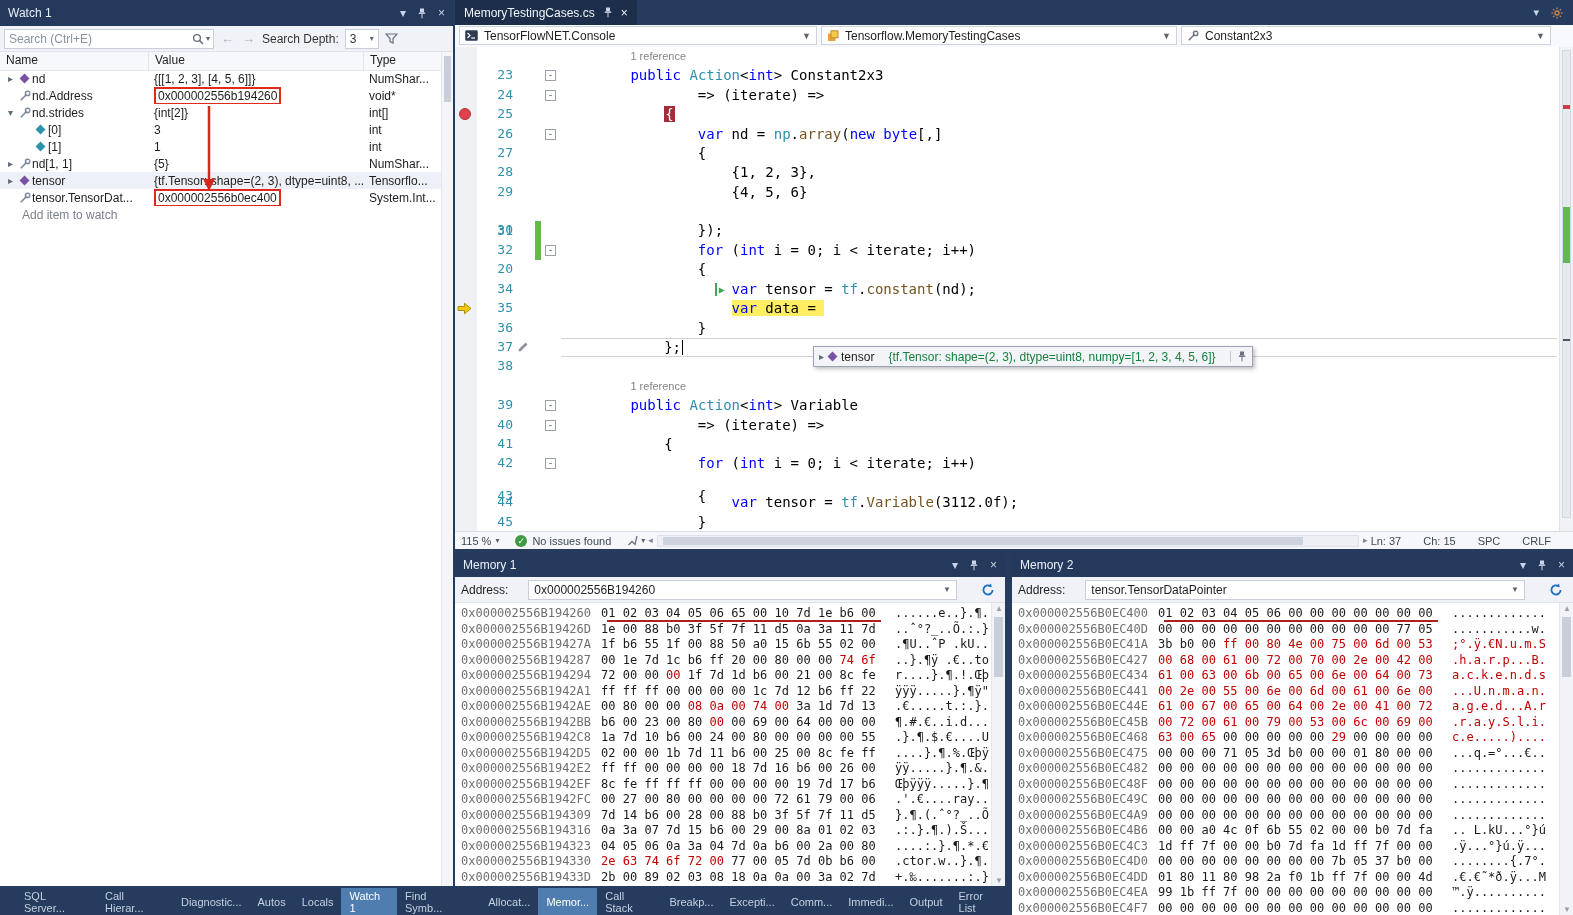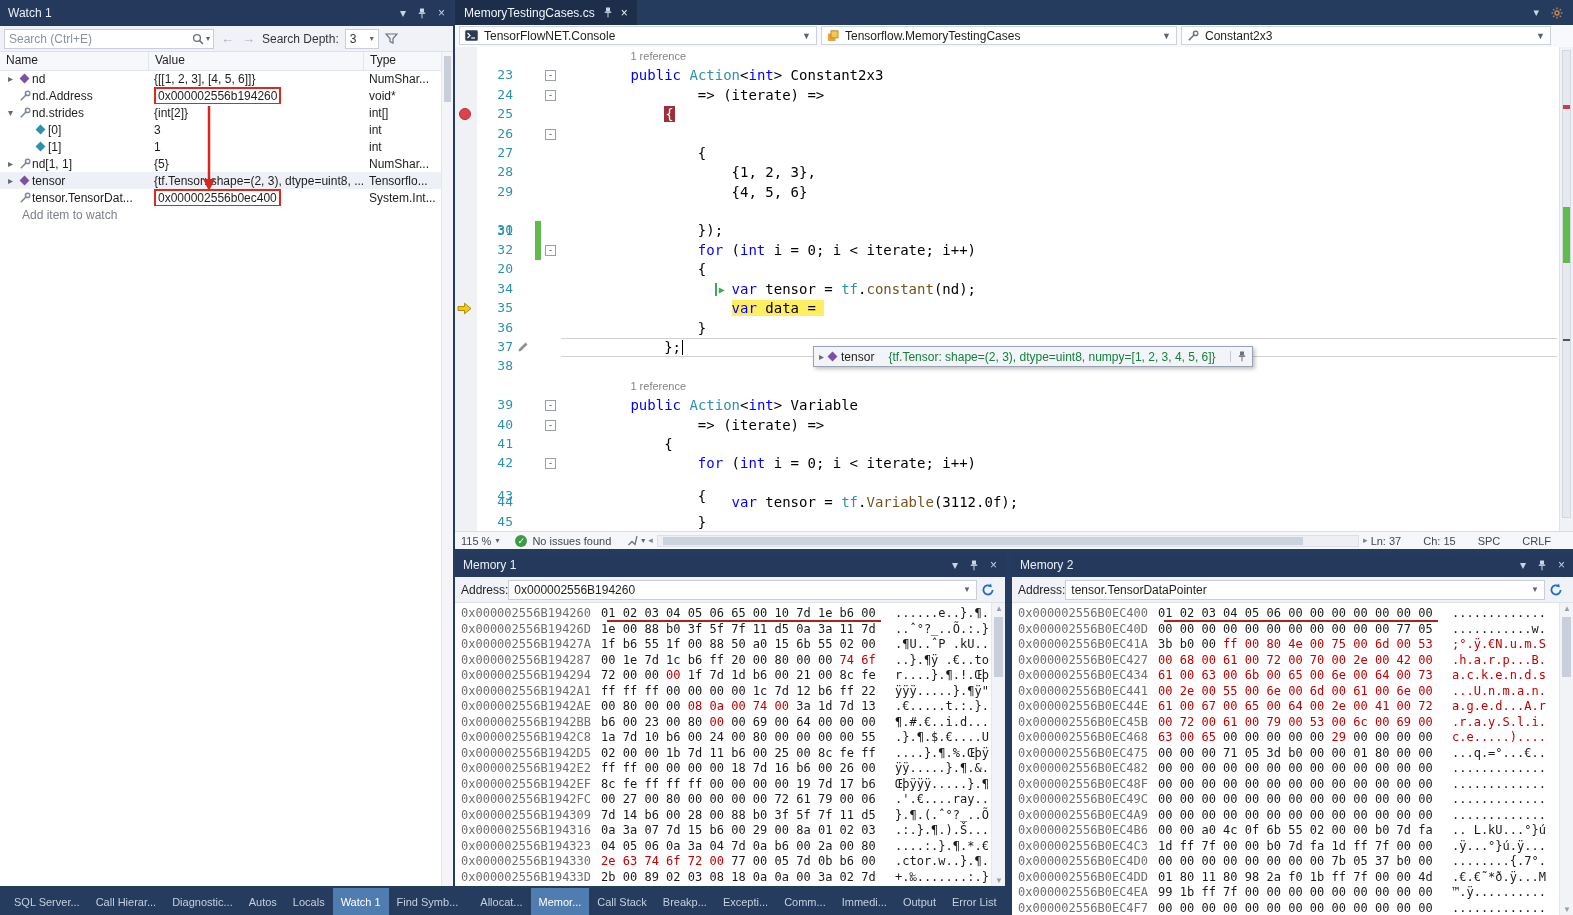--- a/index.html
+++ b/index.html
@@ -93,39 +93,39 @@
   .zoom{margin-left:6px;display:flex;align-items:center;gap:4px}
   .health{margin-left:16px;display:flex;align-items:center;gap:5px}
   .chk{width:12px;height:12px;border-radius:50%;background:#3E9B43;color:#fff;font-size:9px;line-height:12px;text-align:center;display:inline-block}
   .docicon{margin-left:16px;display:flex;align-items:center;gap:3px;color:#6A737F}
   .hsb{flex:1;height:10px;margin:0 12px;background:#EDEFF4;border:1px solid #DDE0E8;position:relative}
   .hsb-thumb{position:absolute;left:5px;right:55px;top:1px;bottom:1px;background:#CDD3DD}
   .hsb-arrow{position:absolute;top:-1px;color:#7C8694;font-size:9px}
   .st{margin-right:22px}
 
   
-  .mem-toolbar{position:absolute;top:24px;left:0;right:0;height:26px;background:#F0F2F8;border-bottom:1px solid #DDE1EA;display:flex;align-items:center;font-size:12px;color:#1e1e1e;padding:6px 6px;box-sizing:border-box;gap:0}
+  .mem-toolbar{position:absolute;top:24px;left:0;right:0;height:26px;background:#F0F2F8;border-bottom:1px solid #DDE1EA;display:flex;align-items:center;font-size:12px;color:#1e1e1e;padding:6px 6px;box-sizing:border-box;gap:20px}
   .addr-combo{flex:1;height:20px;background:#fff;border:1px solid #C9CEDA;display:flex;align-items:center;box-sizing:border-box}
   .addr-combo input{flex:1;border:none;outline:none;font:12px "Liberation Sans",sans-serif;padding:0 5px;color:#1e1e1e;min-width:0;background:transparent}
   .addr-chev{color:#5B6470;font-size:8px;padding:0 5px}
   .refresh-btn{width:22px;height:20px;display:flex;align-items:center;justify-content:center;flex:0 0 22px}
   .mem-content{position:absolute;top:50px;left:0;right:14px;bottom:0;overflow:hidden;font:12px "DejaVu Sans Mono",monospace;padding:3px 0 0 6px;box-sizing:border-box}
   .mrow{height:15.5px;line-height:15.5px;white-space:pre}
   .maddr{color:#6F6F6F}
   .mhex{margin-left:10px;color:#1A1A1A}
   .byte.red{color:#C00000}
   .mascii{margin-left:12px;color:#1A1A1A}
   .mascii.red{color:#C00000}
   .mem-vscroll{position:absolute;top:50px;right:0;bottom:0;width:14px;background:#F2F3F7;border-left:1px solid #E4E7EE;box-sizing:border-box}
   .mem-vthumb{position:absolute;left:2px;width:9px;top:14px;height:60px;background:#C8CEDA}
   .mem-sarrow{position:absolute;left:0;width:14px;text-align:center;color:#98A0AC;font-size:8px}
   .mem-underline{position:absolute;height:2px;background:#B1201A;z-index:3}
 
   
-  #tabs-left{display:flex;padding-left:6px}
+  #tabs-left{display:flex;padding-left:16px}
   #tabs-right{display:flex;margin-left:6px}
   .btab{display:flex;align-items:center;padding:0 8px;color:#C5D0DF;cursor:pointer}
   .btab.active{background:#4F7DB0;color:#fff}
 </style>
 </head>
 <body>
 
 <div id="app">
 
   <section class="panel" id="watch-panel">
@@ -399,20 +399,21 @@
           <span class="ctext"><span class="tk-p">                </span><span class="tk-p">=&gt; (iterate) =&gt;</span></span>
         </div>
         <div class="crow" style="top: 58.2px;">
           <div class="bpdot"></div>
           <span class="lnum">25</span>
           <span class="ctext"><span class="tk-p">            </span><span class="tk-bp">{</span></span>
         </div>
         <div class="crow" style="top: 77.6px;">
           <span class="lnum">26</span>
           <span class="foldbox">-</span>
+          <span class="ctext"><span class="tk-p">                </span><span class="tk-k">var</span><span class="tk-p"> nd = </span><span class="tk-ty">np</span><span class="tk-p">.</span><span class="tk-m">array</span><span class="tk-p">(</span><span class="tk-k">new</span><span class="tk-p"> </span><span class="tk-k">byte</span><span class="tk-p">[,]</span></span>
         </div>
         <div class="crow" style="top: 97px;">
           <span class="lnum">27</span>
           <span class="ctext"><span class="tk-p">                </span><span class="tk-p">{</span></span>
         </div>
         <div class="crow" style="top: 116.4px;">
           <span class="lnum">28</span>
           <span class="ctext"><span class="tk-p">                    </span><span class="tk-p">{1, 2, 3},</span></span>
         </div>
         <div class="crow" style="top: 135.8px;">

